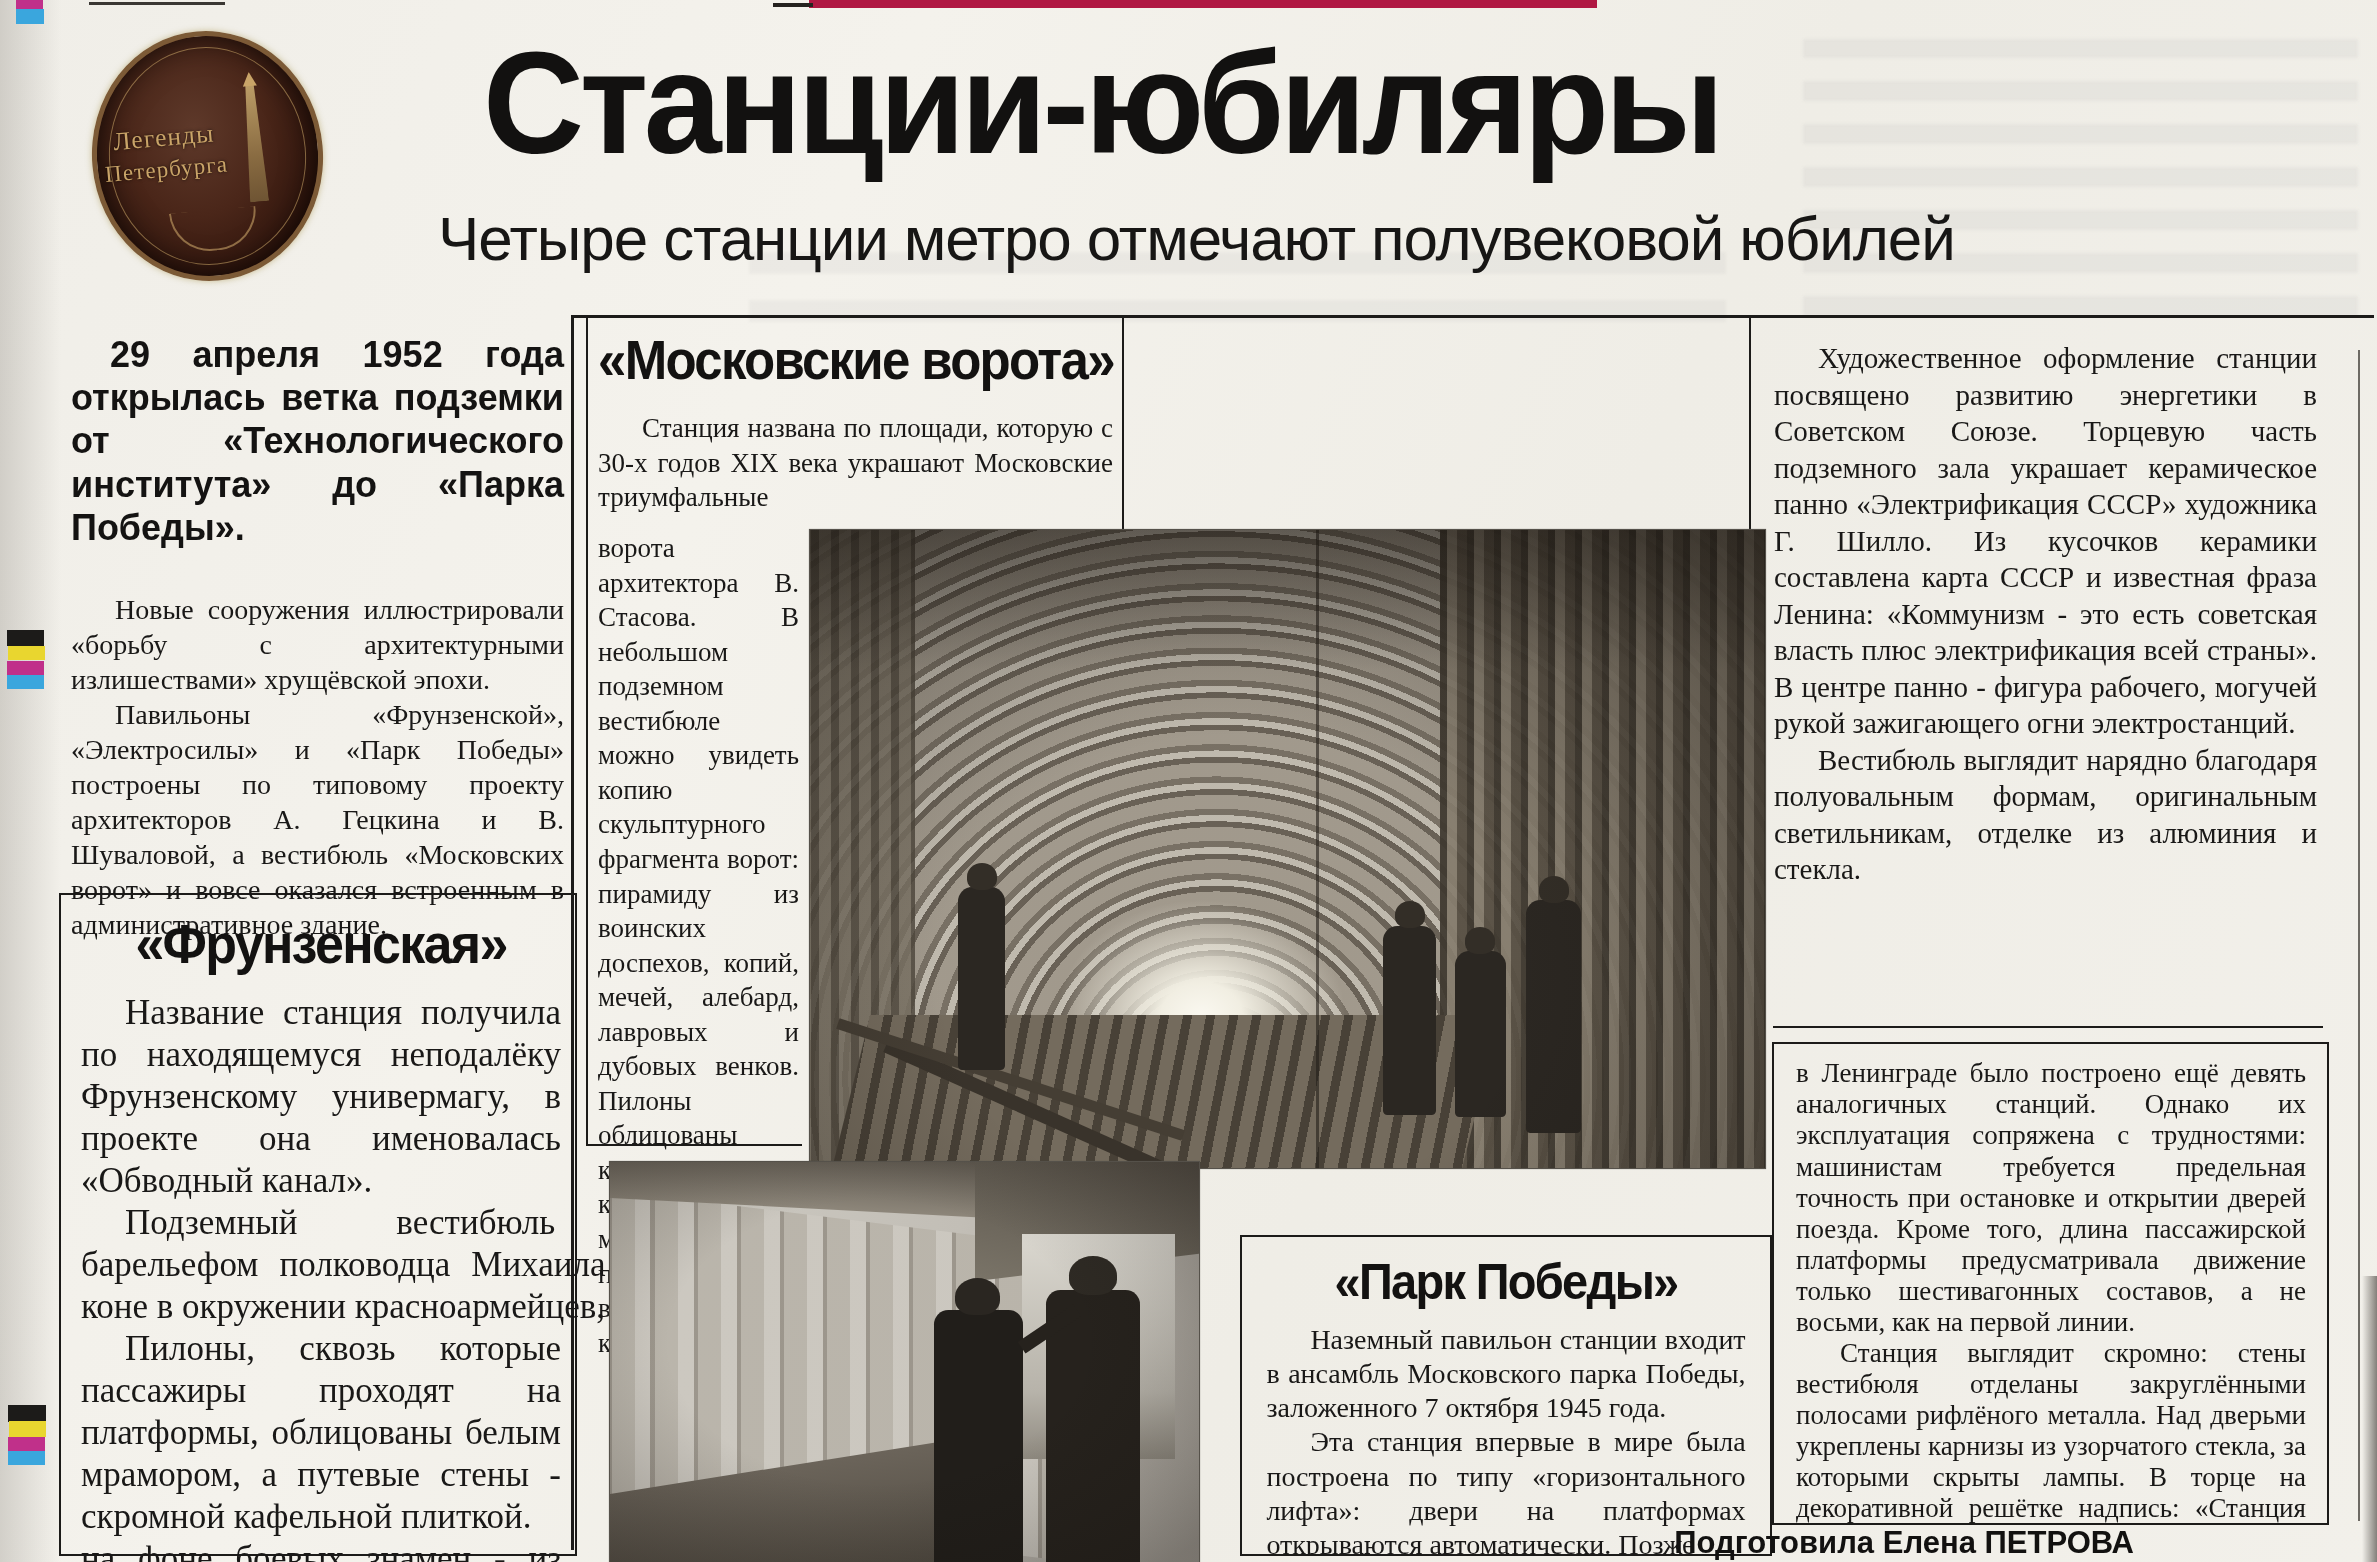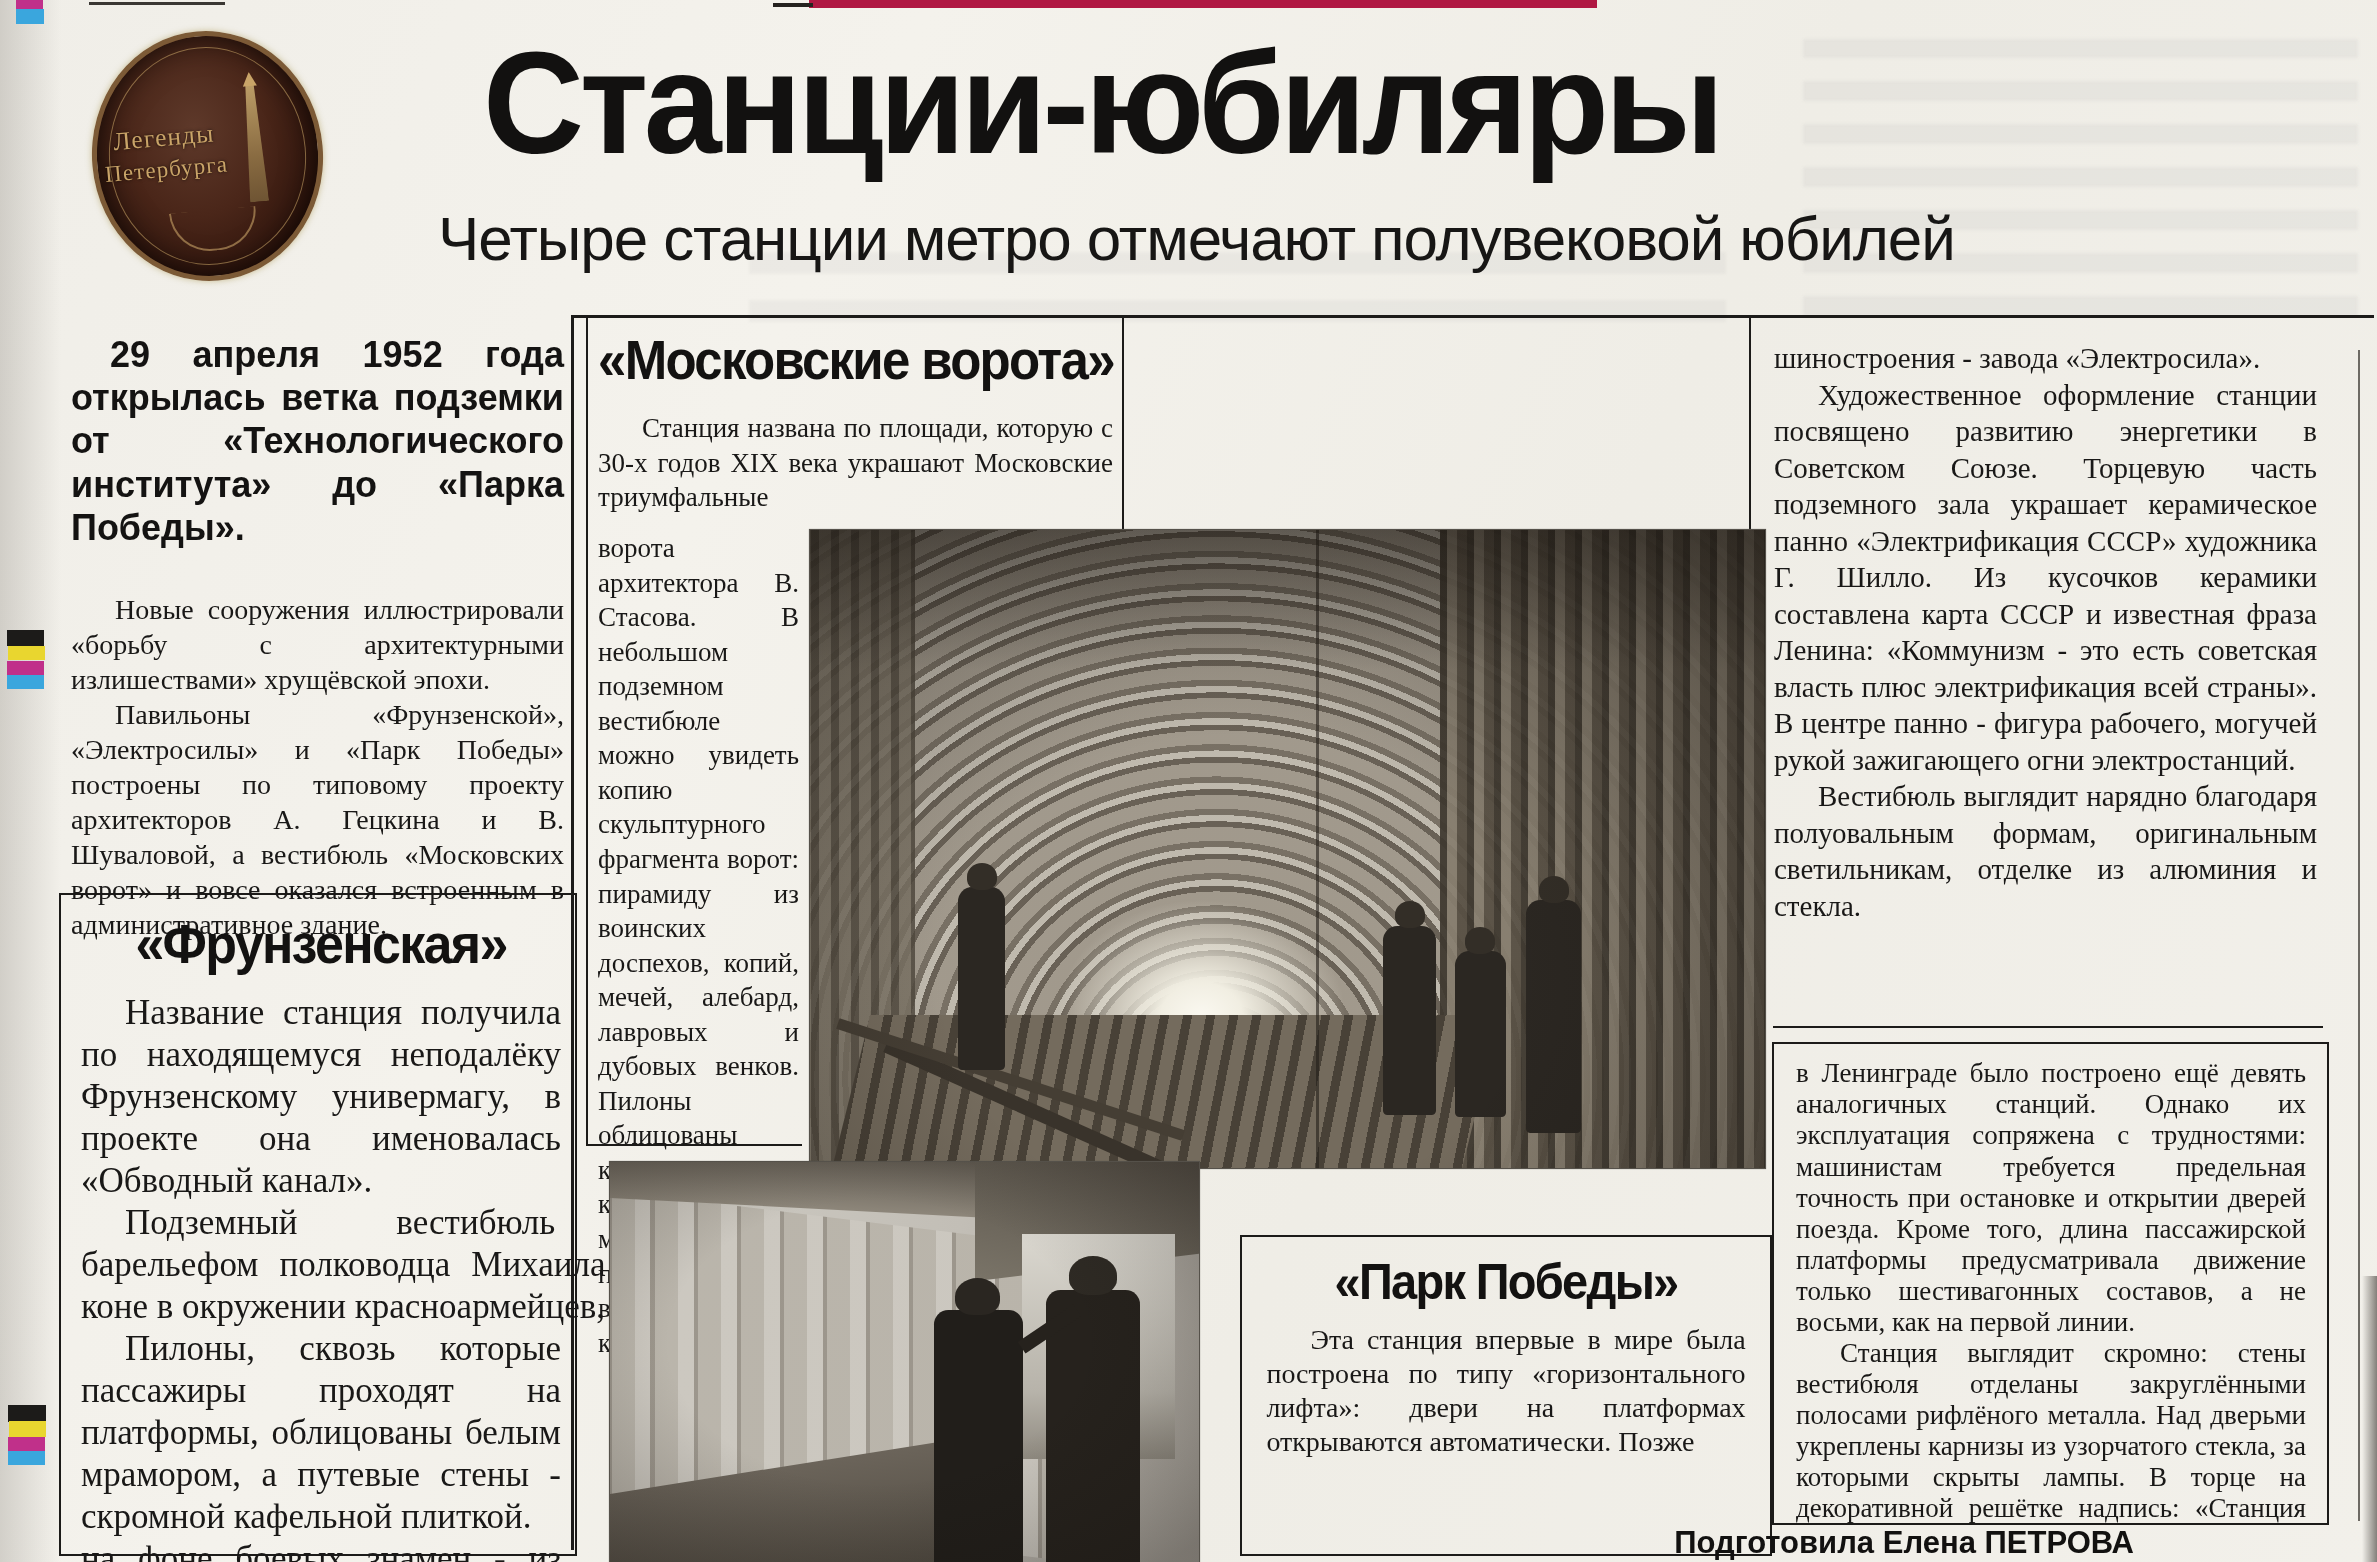--- a/index.html
+++ b/index.html
@@ -218,21 +218,20 @@
   </div>
 
   <div class="mv-col">
     <div class="sec-title">«Московские ворота»</div>
     <div class="serif-p indent">Станция названа по площади, которую с 30-х годов XIX века украшают Московские триумфальные</div>
     <div class="serif-p mv-narrow">ворота архитектора В. Стасова. В небольшом подземном вестибюле можно увидеть копию скульптурного фрагмента ворот: пирамиду из воинских доспехов, копий, мечей, алебард, лавровых и дубовых венков. Пилоны облицованы красно-коричневым мрамором, путевые стены - всё тем же кафелем.</div>
   </div>
 
 
   <div class="right-top-col">
-    <div class="serif-p">шиностроения - завода «Электросила».</div>
     <div class="serif-p indent">Художественное оформление станции посвящено развитию энергетики в Советском Союзе. Торцевую часть подземного зала украшает керамическое панно «Электрификация СССР» художника Г. Шилло. Из кусочков керамики составлена карта СССР и известная фраза Ленина: «Коммунизм - это есть советская власть плюс электрификация всей страны». В центре панно - фигура рабочего, могучей рукой зажигающего огни электростанций.</div>
     <div class="serif-p indent">Вестибюль выглядит нарядно благодаря полуовальным формам, оригинальным светильникам, отделке из алюминия и стекла.</div>
   </div>
 
   <div class="photo-tunnel">
     <div class="t-rings"></div>
     <div class="t-light"></div>
     <div class="t-right-wall"></div>
     <div class="t-left-wall"></div>
     <div class="t-floor"></div>
@@ -266,20 +265,21 @@
     <div class="figure s-fig2">
         <div class="head"></div>
       </div>
     <div class="s-arm"></div>
     <div class="s-vignette"></div>
   </div>
 
   <div class="box box-park">
     <div class="park-inner">
       <div class="sec-title">«Парк Победы»</div>
+      <div class="serif-p indent">Наземный павильон станции входит в ансамбль Московского парка Победы, заложенного 7 октября 1945 года.</div>
       <div class="serif-p indent">Эта станция впервые в мире была построена по типу «горизонтального лифта»: двери на платформах открываются автоматически. Позже</div>
     </div>
   </div>
 
   <div class="box box-right">
     <div class="right-box-inner">
       <div class="serif-p">в Ленинграде было построено ещё девять аналогичных станций. Однако их эксплуатация сопряжена с трудностями: машинистам требуется предельная точность при остановке и открытии дверей поезда. Кроме того, длина пассажирской платформы предусматривала движение только шестивагонных составов, а не восьми, как на первой линии.</div>
       <div class="serif-p indent">Станция выглядит скромно: стены вестибюля отделаны закруглёнными полосами рифлёного металла. Над дверьми укреплены карнизы из узорчатого стекла, за которыми скрыты лампы. В торце на декоративной решётке надпись: «Станция «Парк Победы».</div>
     </div>
   </div>

